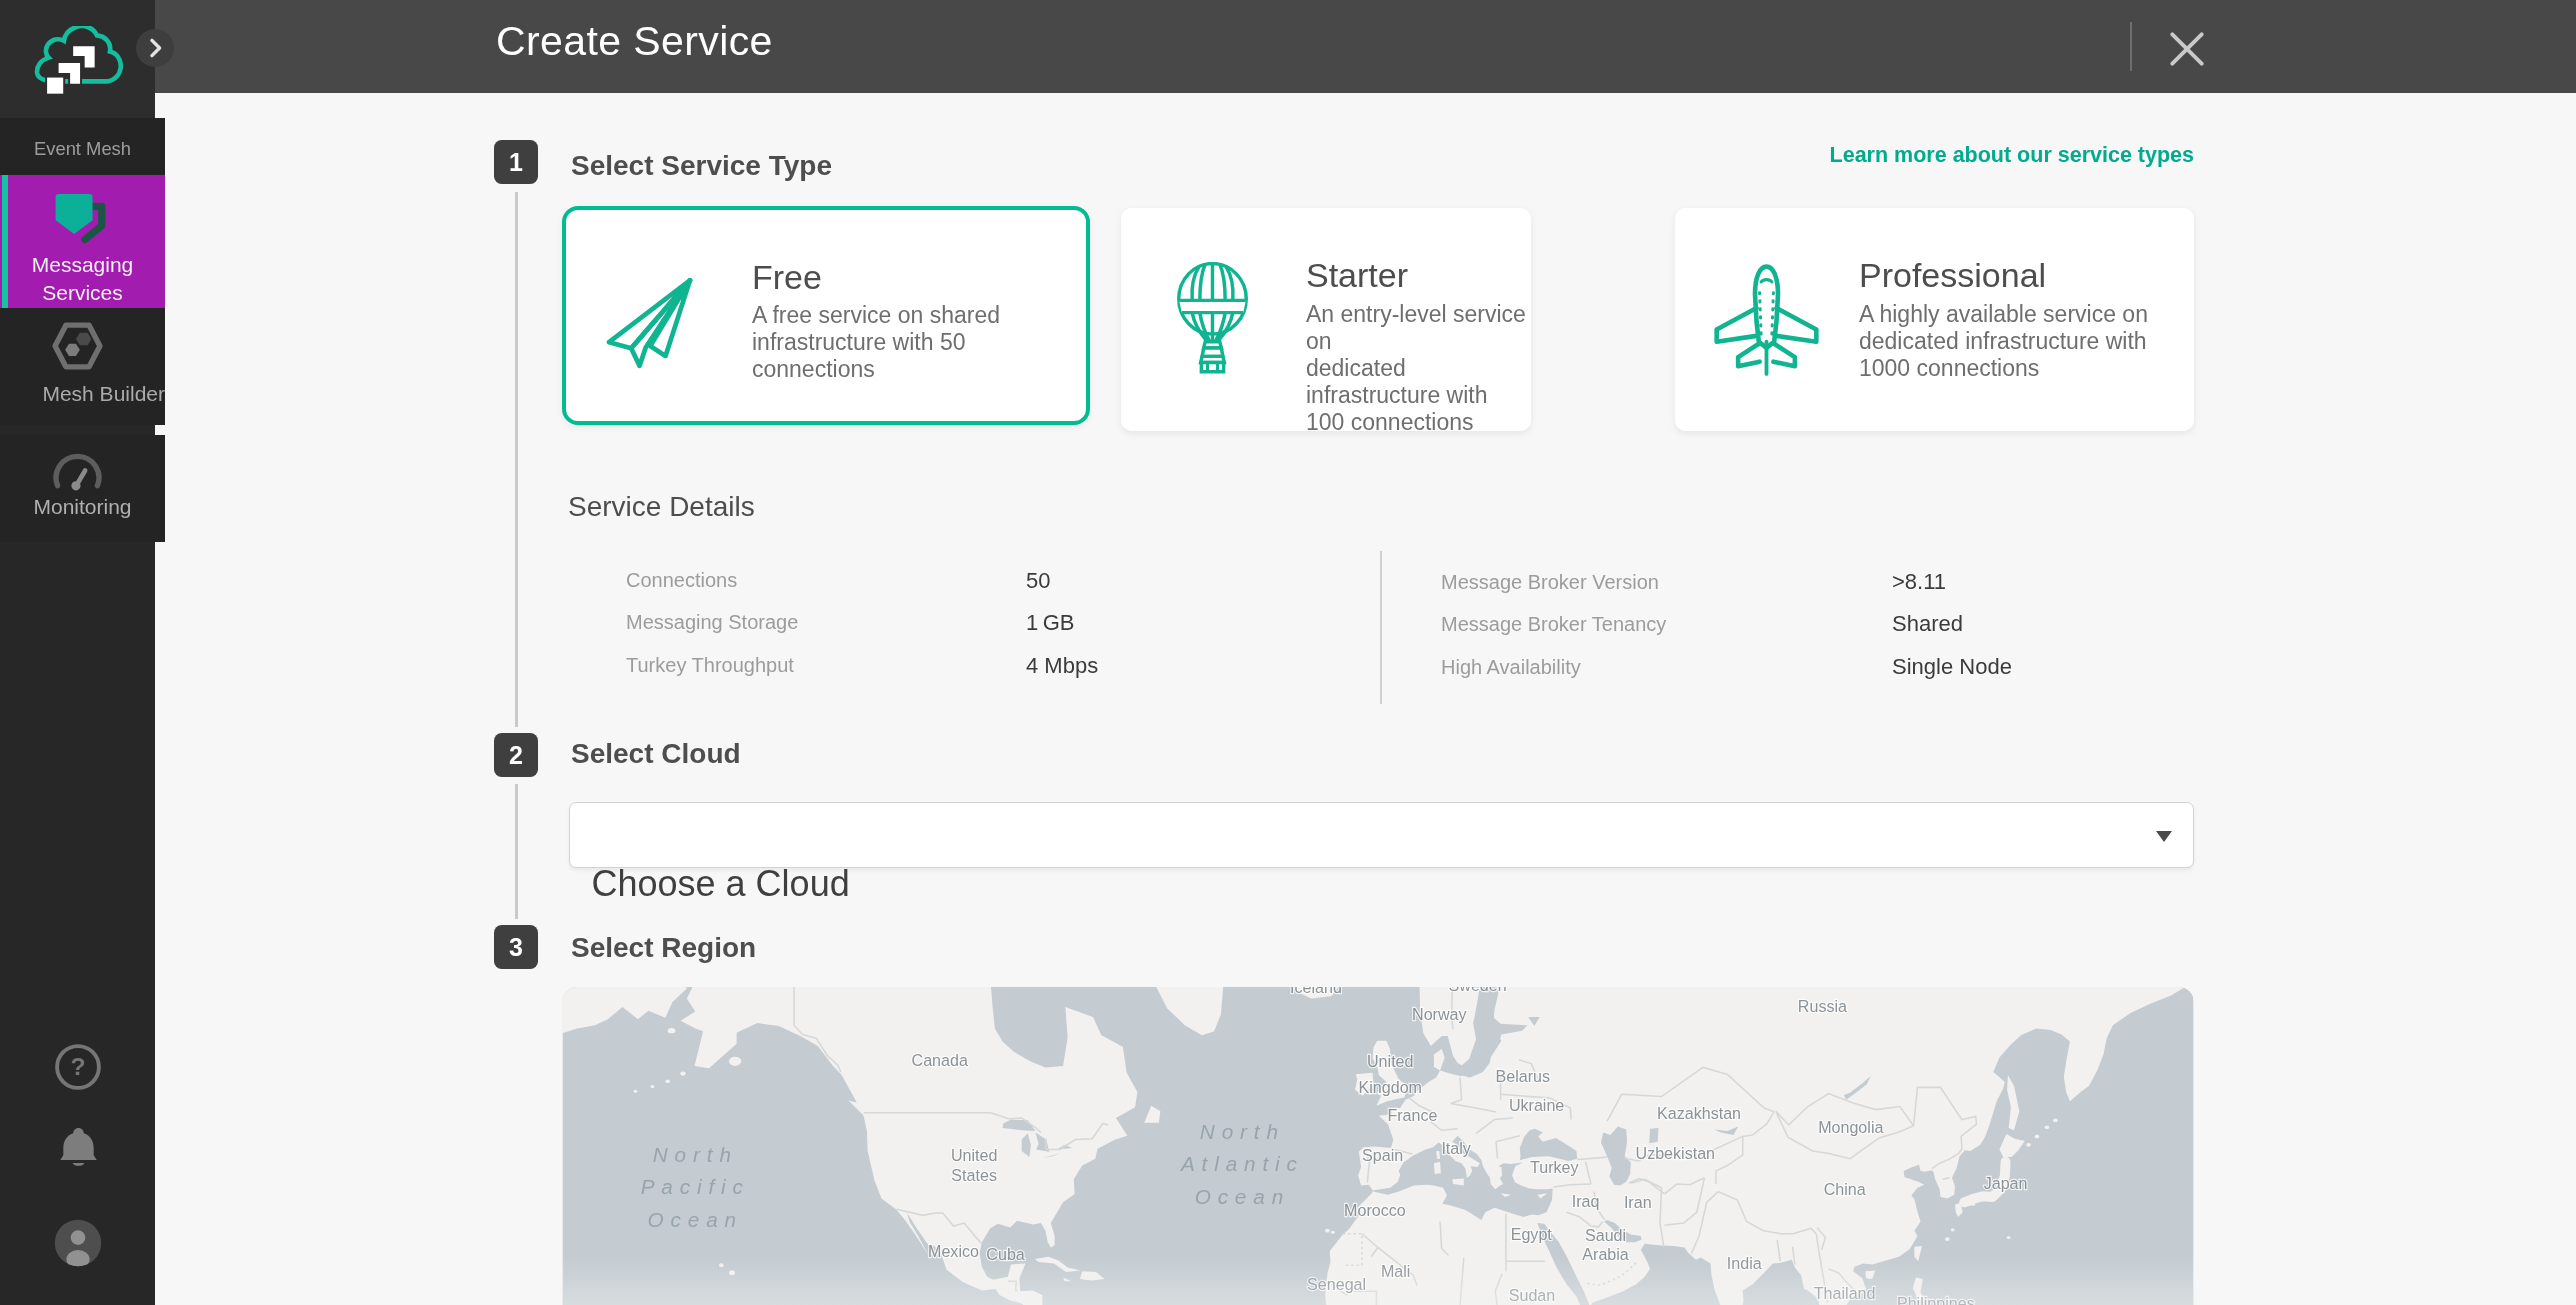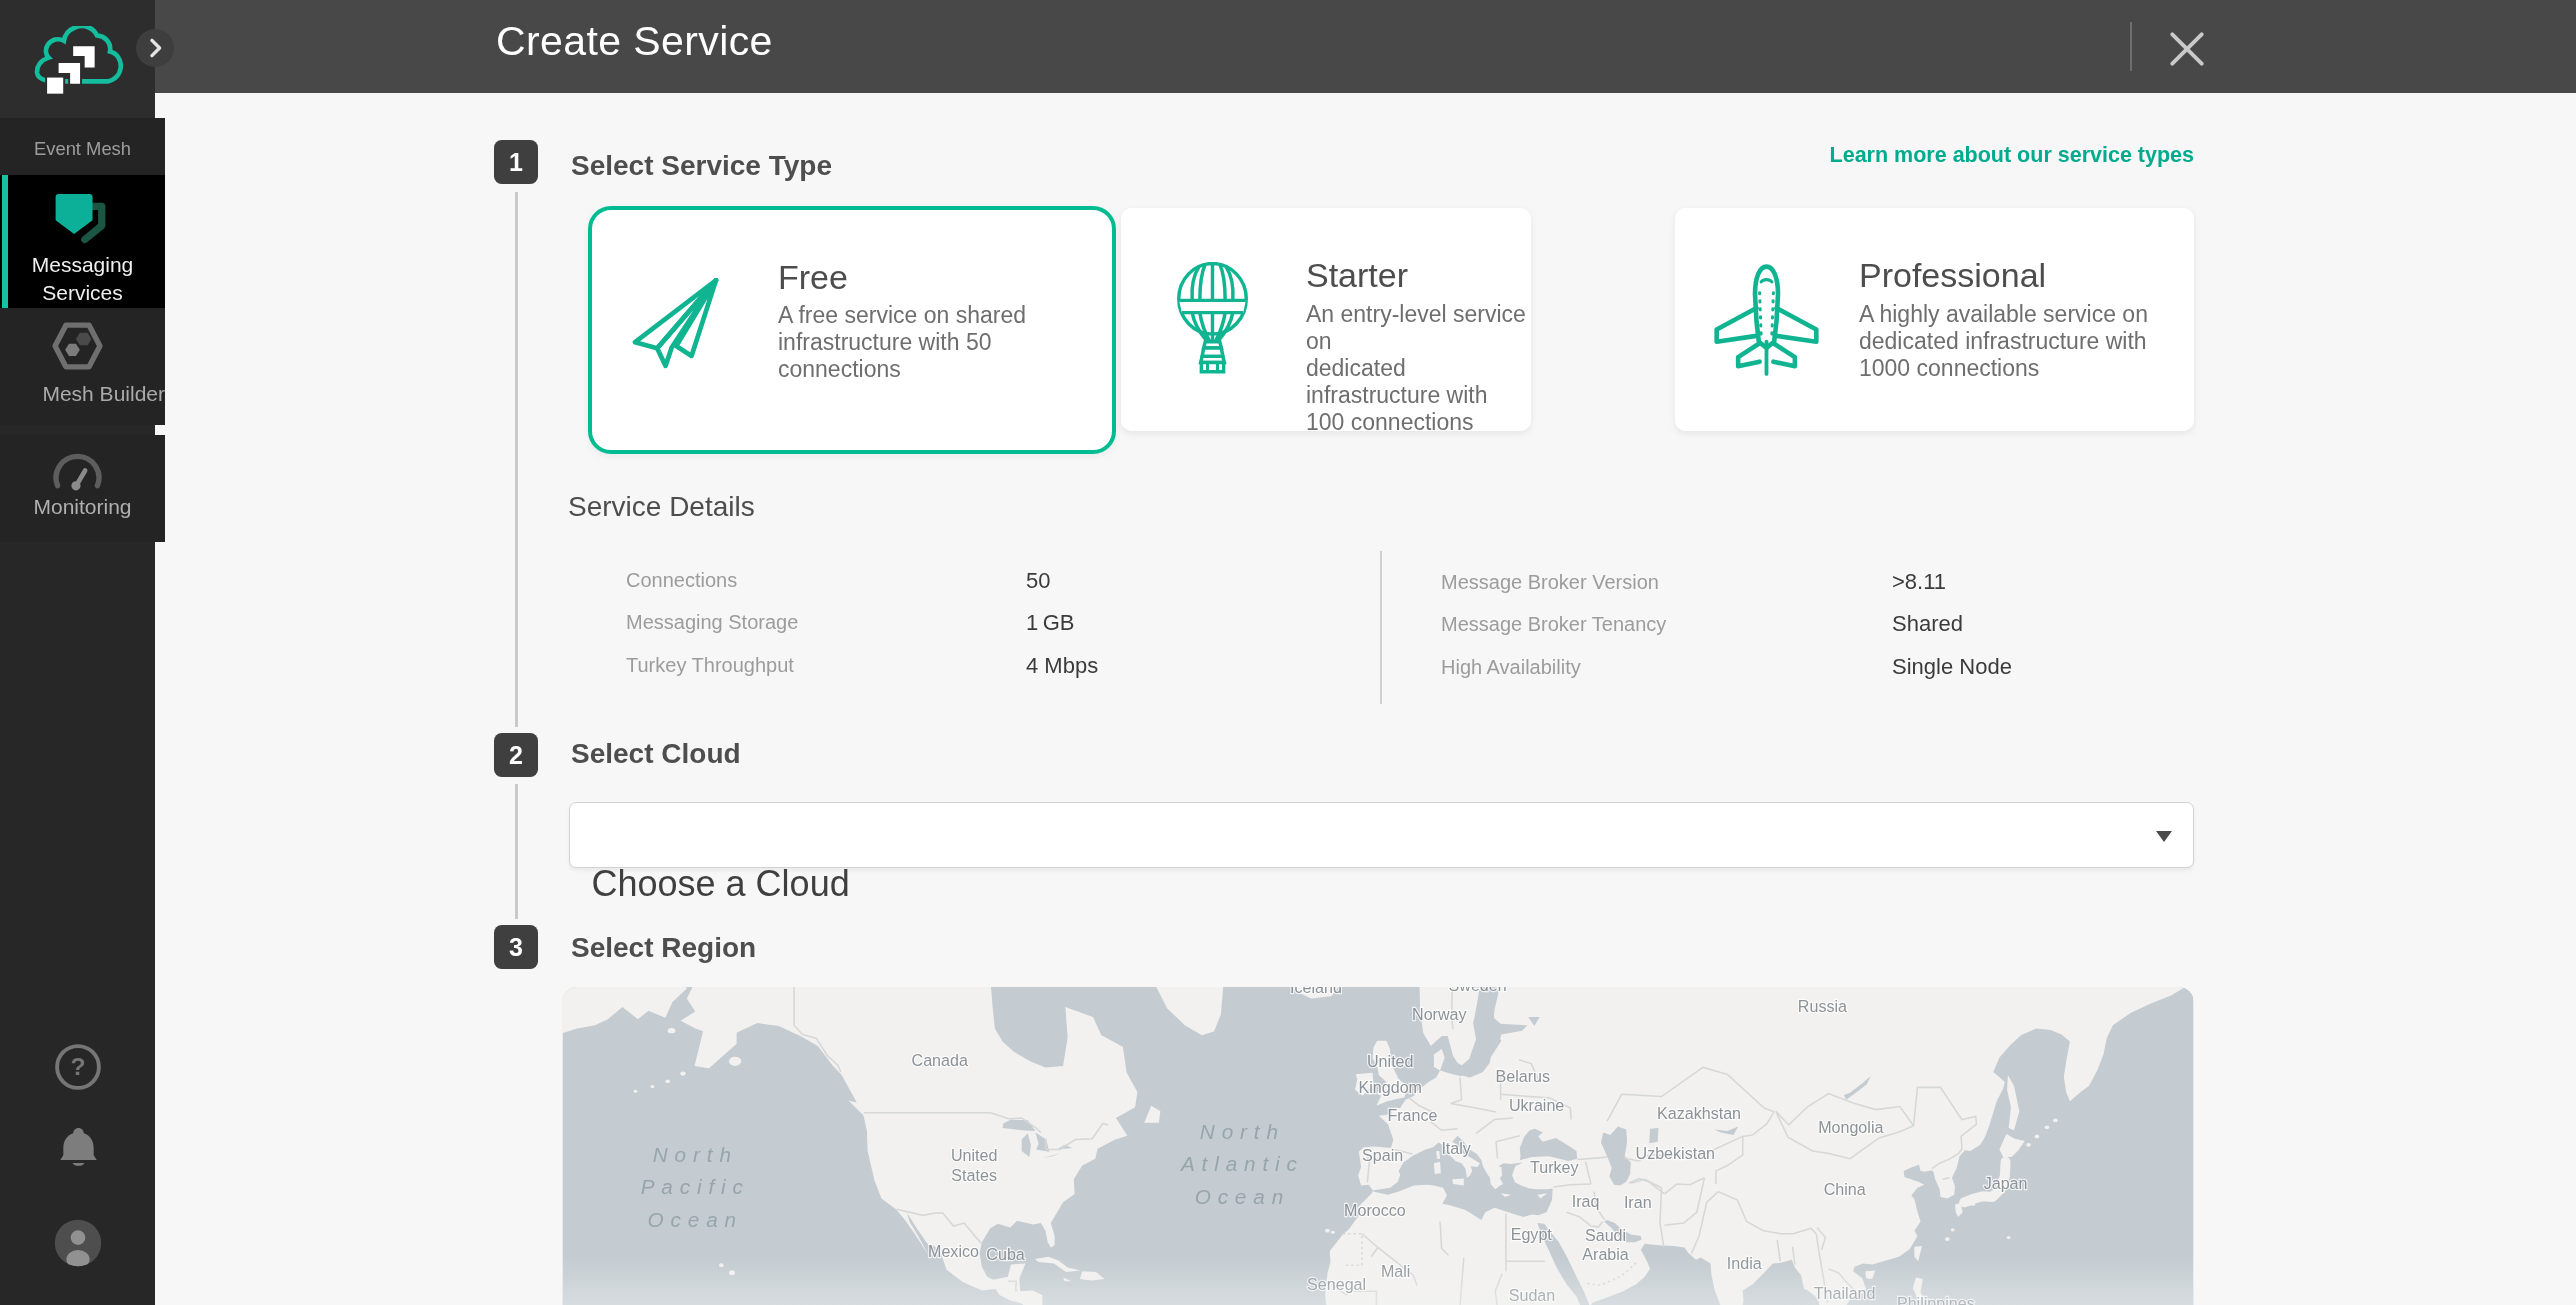--- a/index.html
+++ b/index.html
@@ -6,38 +6,38 @@
 html,body{width:2576px;height:1306px;overflow:hidden;}
 body{font-family:"Liberation Sans",sans-serif;position:relative;background:#f7f7f8;}
 .abs{position:absolute;}
 
 
 #sidebar{position:absolute;left:0;top:0;width:155px;height:1306px;background:#272727;z-index:5;}
 #logo{position:absolute;left:0;top:0;width:155px;height:118px;background:#2d2d2d;}
 .nav{position:absolute;left:0;width:165px;text-align:center;color:#9d9d9d;font-size:18.4px;background:#242424;}
 #nav-em{top:118px;height:57px;}
 #nav-em span{position:absolute;top:20px;left:0;width:100%;}
-#nav-ms{top:175px;height:143px;background:#000000;color:#efefef;}
+#nav-ms{top:175px;height:143px;background:#a21caf;color:#efefef;}
 #nav-ms .bar{position:absolute;left:1.5px;top:0;width:6.1px;height:143px;background:#14c3a2;}
 #nav-mb{top:308px;height:117px;text-align:right;}
 #nav-mo{top:435px;height:107px;}
 .navlab{position:absolute;left:0;width:100%;font-size:21px;}
 
 
 #header{position:absolute;left:155px;top:0;width:2421px;height:93px;background:#484848;}
 #title{position:absolute;left:341px;top:18.4px;font-size:41px;color:#ffffff;letter-spacing:0.4px;}
 #hdivider{position:absolute;left:1975px;top:21.5px;width:2.3px;height:49px;background:#6e6e6e;}
 
 
 .step{position:absolute;width:44px;height:44px;background:#3f3f3f;border-radius:7.7px;color:#fff;font-size:25px;font-weight:700;text-align:center;line-height:44px;}
 .h1{position:absolute;font-size:28px;font-weight:700;color:#4e4e4e;}
 .vline{position:absolute;left:515px;width:3.1px;background:#c9c9c9;}
 
 .card{position:absolute;top:208px;height:223px;background:#fff;border-radius:10.7px;box-shadow:0 2.3px 7.7px rgba(0,0,0,0.07);}
-#card-free{left:588px;top:206px;width:528px;height:248px;background:#fff;border:4.6px solid #00bc90;border-radius:23px;box-shadow:0 2.3px 7.7px rgba(0,0,0,0.05);}
+#card-free{left:562px;top:206px;width:528px;height:219px;background:#fff;border:4.6px solid #00bc90;border-radius:16px;box-shadow:0 2.3px 7.7px rgba(0,0,0,0.05);}
 .ctitle{position:absolute;font-size:34px;color:#4d4d4d;}
 .cdesc{position:absolute;font-size:23px;color:#6e6e6e;line-height:27px;}
 
 .dlab{position:absolute;font-size:20px;color:#9c9c9c;font-weight:500;}
 .dval{position:absolute;font-size:22px;color:#3b3b3b;font-weight:500;}
 
 #dropdown{position:absolute;left:569px;top:802px;width:1625px;height:66px;background:#fff;border:1.5px solid #d2d2d2;border-radius:7px;box-shadow:0 2.3px 3.8px rgba(0,0,0,0.05);}
 #dropdown .txt{position:absolute;left:21.5px;top:11.5px;font-size:36px;color:#3f3f3f;margin-top:48px;}
 #dropdown .arr{position:absolute;right:21.5px;top:28px;width:0;height:0;border-left:8.4px solid transparent;border-right:8.4px solid transparent;border-top:11.5px solid #4a4a4a;}
 

